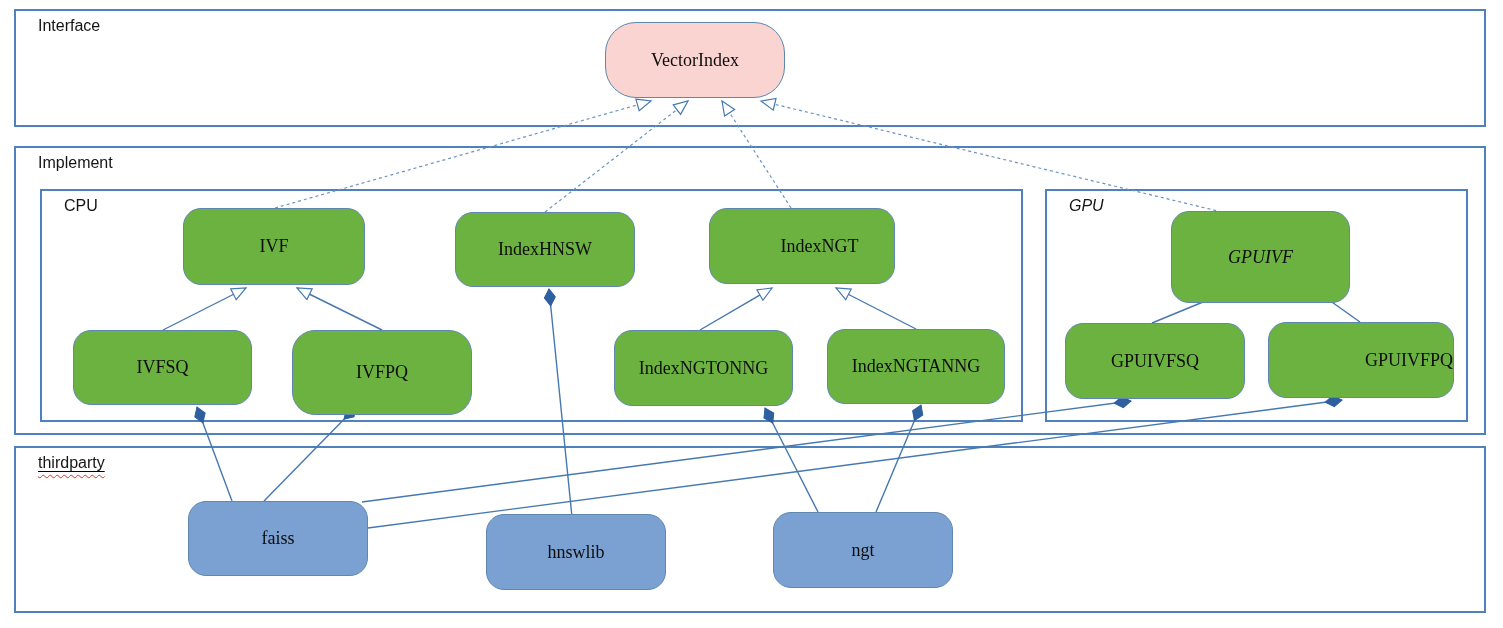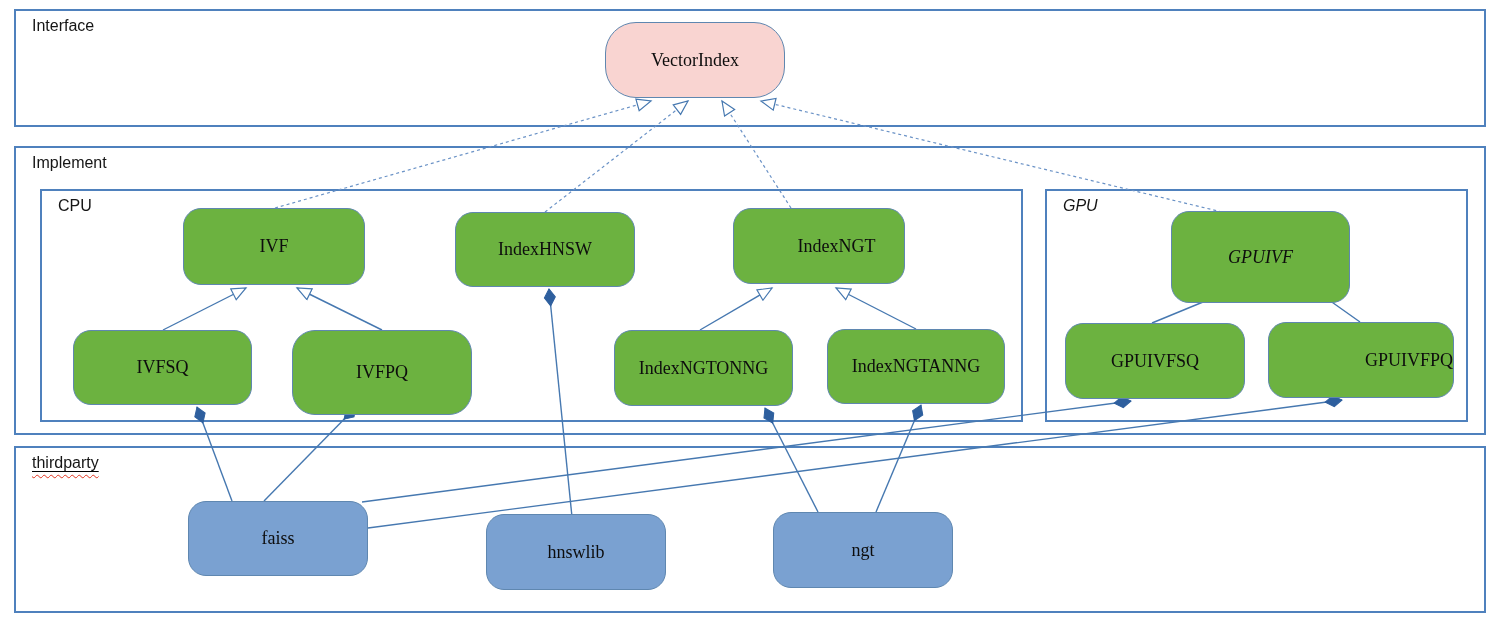--- a/index.html
+++ b/index.html
@@ -11,21 +11,21 @@
     overflow:hidden;
   }
   .container{
     position:absolute;
     border:2px solid #4f81bd;
     background:transparent;
     box-sizing:border-box;
     z-index:1;
   }
   .clabel{
-    position:absolute;left:16px;top:6px;
+    position:absolute;left:22px;top:6px;
     font-size:16px;color:#151515;
     font-family:"Liberation Sans",sans-serif;
     white-space:nowrap;
   }
   .wavy{
     text-decoration:underline wavy #e0341f;
     text-decoration-thickness:1px;
     text-underline-offset:6px;
   }
   .wavy > span{
@@ -114,21 +114,21 @@
   </div>
 
   <div class="node green" style="left:183px;top:208px;width:182px;height:77px;">
     <span>IVF</span>
   </div>
 
   <div class="node green" style="left:455px;top:212px;width:180px;height:75px;">
     <span>IndexHNSW</span>
   </div>
 
-  <div class="node green" style="left:733px;top:208px;width:172px;height:76px;padding-left:35px;">
+  <div class="node green" style="left:709px;top:208px;width:186px;height:76px;padding-left:35px;">
     <span>IndexNGT</span>
   </div>
 
   <div class="node green" style="left:73px;top:330px;width:179px;height:75px;">
     <span>IVFSQ</span>
   </div>
 
   <div class="node green" style="left:292px;top:330px;width:180px;height:85px;border-radius:23px;">
     <span>IVFPQ</span>
   </div>

